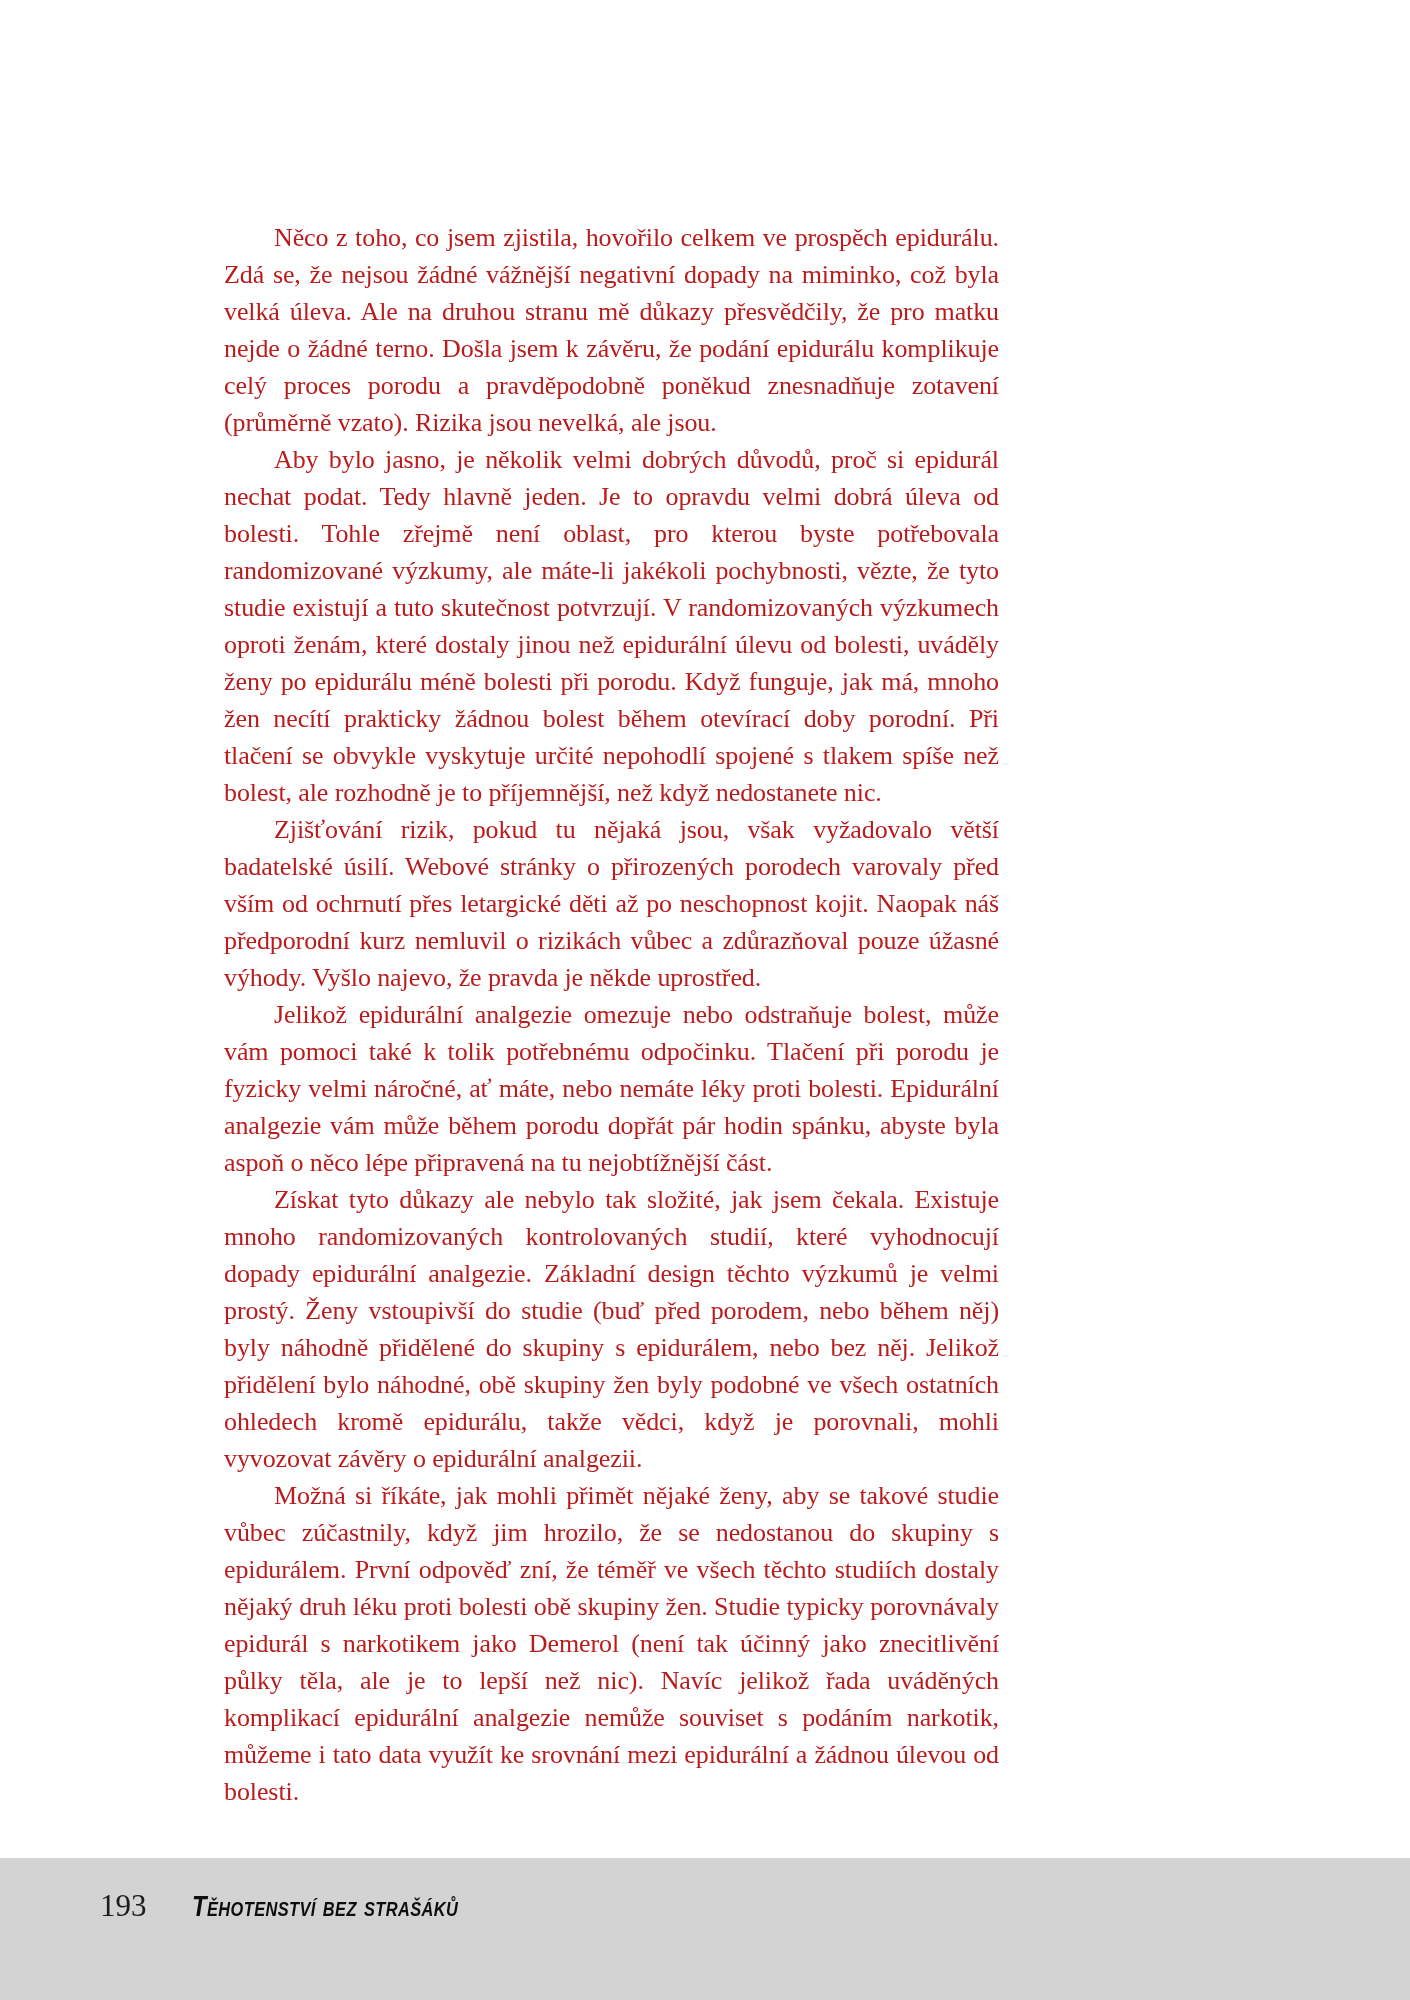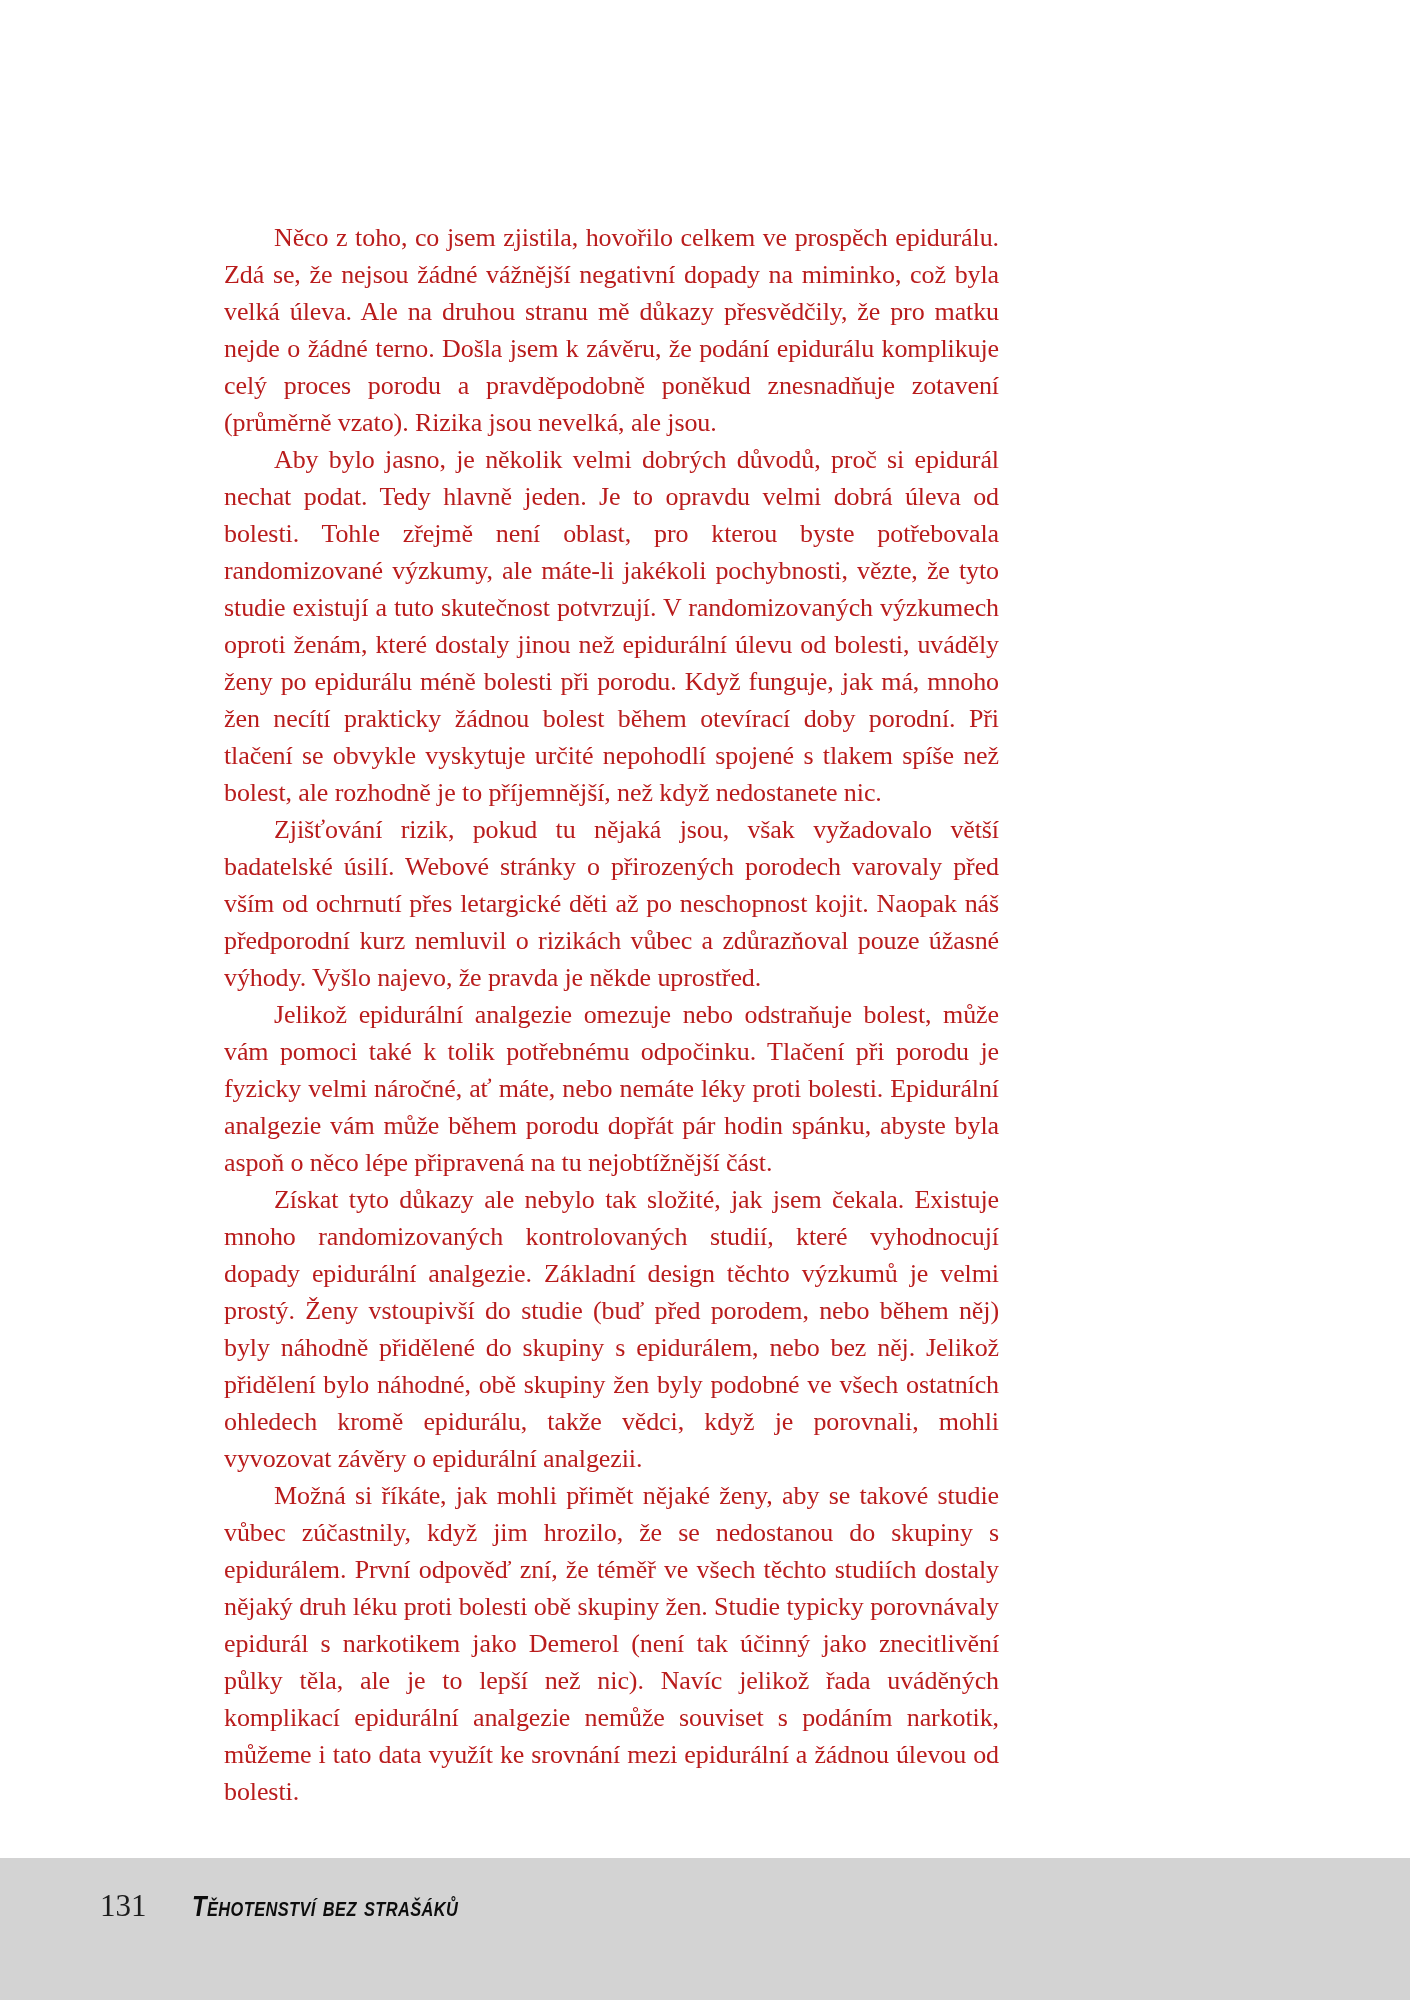--- a/index.html
+++ b/index.html
@@ -83,18 +83,18 @@
     <p>Něco z toho, co jsem zjistila, hovořilo celkem ve prospěch epidurálu. Zdá se, že nejsou žádné vážnější negativní dopady na miminko, což byla velká úleva. Ale na druhou stranu mě důkazy přesvědčily, že pro matku nejde o žádné terno. Došla jsem k závěru, že podání epidurálu komplikuje celý proces porodu a pravděpodobně poněkud znesnadňuje zotavení (průměrně vzato). Rizika jsou nevelká, ale jsou.</p>
     <p>Aby bylo jasno, je několik velmi dobrých důvodů, proč si epidurál nechat podat. Tedy hlavně jeden. Je to opravdu velmi dobrá úleva od bolesti. Tohle zřejmě není oblast, pro kterou byste potřebovala randomizované výzkumy, ale máte-li jakékoli pochybnosti, vězte, že tyto studie existují a tuto skutečnost potvrzují. V randomizovaných výzkumech oproti ženám, které dostaly jinou než epidurální úlevu od bolesti, uváděly ženy po epidurálu méně bolesti při porodu. Když funguje, jak má, mnoho žen necítí prakticky žádnou bolest během otevírací doby porodní. Při tlačení se obvykle vyskytuje určité nepohodlí spojené s tlakem spíše než bolest, ale rozhodně je to příjemnější, než když nedostanete nic.</p>
     <p>Zjišťování rizik, pokud tu nějaká jsou, však vyžadovalo větší badatelské úsilí. Webové stránky o přirozených porodech varovaly před vším od ochrnutí přes letargické děti až po neschopnost kojit. Naopak náš předporodní kurz nemluvil o rizikách vůbec a zdůrazňoval pouze úžasné výhody. Vyšlo najevo, že pravda je někde uprostřed.</p>
     <p>Jelikož epidurální analgezie omezuje nebo odstraňuje bolest, může vám pomoci také k tolik potřebnému odpočinku. Tlačení při porodu je fyzicky velmi náročné, ať máte, nebo nemáte léky proti bolesti. Epidurální analgezie vám může během porodu dopřát pár hodin spánku, abyste byla aspoň o něco lépe připravená na tu nejobtížnější část.</p>
     <p>Získat tyto důkazy ale nebylo tak složité, jak jsem čekala. Existuje mnoho randomizovaných kontrolovaných studií, které vyhodnocují dopady epidurální analgezie. Základní design těchto výzkumů je velmi prostý. Ženy vstoupivší do studie (buď před porodem, nebo během něj) byly náhodně přidělené do skupiny s epidurálem, nebo bez něj. Jelikož přidělení bylo náhodné, obě skupiny žen byly podobné ve všech ostatních ohledech kromě epidurálu, takže vědci, když je porovnali, mohli vyvozovat závěry o epidurální analgezii.</p>
     <p>Možná si říkáte, jak mohli přimět nějaké ženy, aby se takové studie vůbec zúčastnily, když jim hrozilo, že se nedostanou do skupiny s epidurálem. První odpověď zní, že téměř ve všech těchto studiích dostaly nějaký druh léku proti bolesti obě skupiny žen. Studie typicky porovnávaly epidurál s narkotikem jako Demerol (není tak účinný jako znecitlivění půlky těla, ale je to lepší než nic). Navíc jelikož řada uváděných komplikací epidurální analgezie nemůže souviset s podáním narkotik, můžeme i tato data využít ke srovnání mezi epidurální a žádnou úlevou od bolesti.</p>
   </div>
 
   <div class="footer-band">
     <div class="footer-inner">
-      <span class="page-number">131</span>
+      <span class="page-number">193</span>
       <span class="book-title">Těhotenství bez strašáků</span>
     </div>
   </div>
 
 </div>
 
 </body></html>

